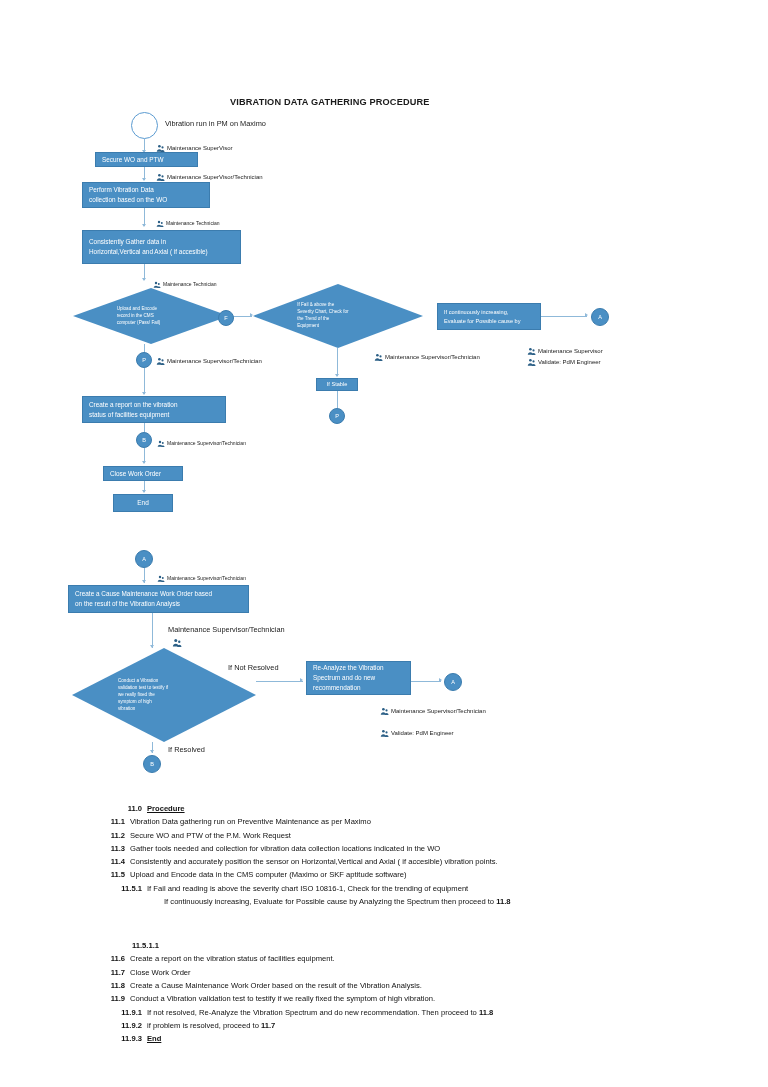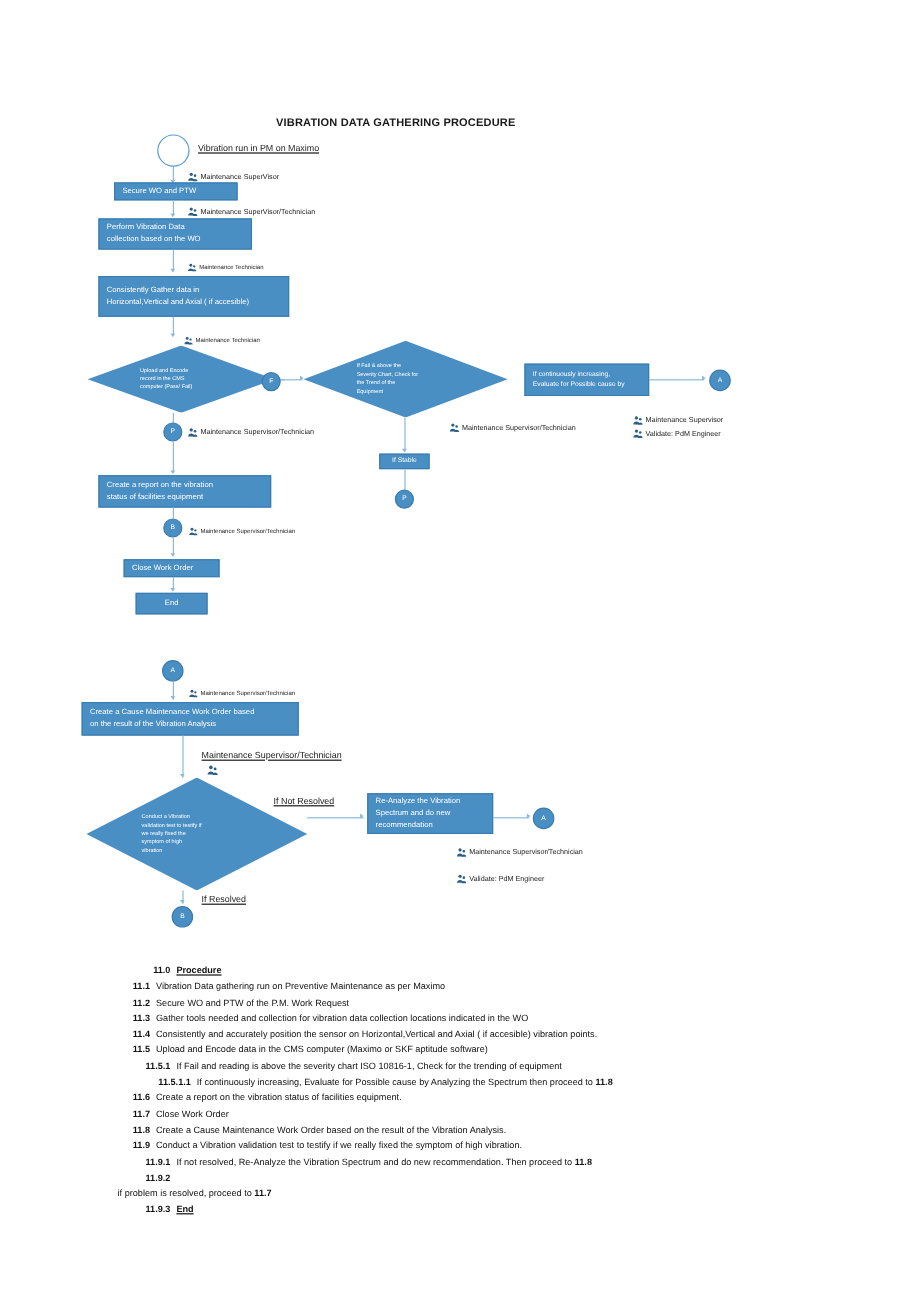--- a/index.html
+++ b/index.html
@@ -119,21 +119,21 @@
   }
   .role .role-label { line-height: 1; }
   .role.sz-md .role-label { font-size: 6.0px; }
   .role.sz-sm .role-label { font-size: 5.0px; }
   .people-icon { display: inline-block; flex: 0 0 auto; }
 
   .plain-label {
     white-space: nowrap;
     color: #1a1a1a;
   }
-  .plain-label.sz-lg { font-size: 7.4px; text-decoration: underline; }
+  .plain-label.sz-lg { font-size: 7.4px; }
 
   
   .proc-list { position: absolute; left: 0; top: 0; width: 768px; }
   .proc-row {
     display: flex;
     align-items: flex-start;
     font-size: 7.6px;
     line-height: 13.3px;
     color: #111111;
   }
@@ -466,21 +466,21 @@
       </div>
       <div class="proc-row" style="padding-left: 81px;">
         <span class="proc-num" style="min-width: 44px;">11.5</span>
         <span class="proc-text">Upload and Encode data in the CMS computer (Maximo or SKF aptitude software)</span>
       </div>
       <div class="proc-row" style="padding-left: 98px;">
         <span class="proc-num" style="min-width: 44px;">11.5.1</span>
         <span class="proc-text">If Fail and reading is above the severity chart ISO 10816-1, Check for the trending of equipment</span>
       </div>
       <div class="proc-row" style="padding-left: 115px;">
-        <span class="proc-num" style="min-width: 44px;">11.5.1.1</span>
+        <span class="proc-num" style="min-width: 44px; margin-top: 44px;">11.5.1.1</span>
         <span class="proc-text">If continuously increasing, Evaluate for Possible cause by Analyzing the Spectrum then proceed to <b>11.8</b></span>
       </div>
       <div class="proc-row" style="padding-left: 81px;">
         <span class="proc-num" style="min-width: 44px;">11.6</span>
         <span class="proc-text">Create a report on the vibration status of facilities equipment.</span>
       </div>
       <div class="proc-row" style="padding-left: 81px;">
         <span class="proc-num" style="min-width: 44px;">11.7</span>
         <span class="proc-text">Close Work Order</span>
       </div>
@@ -489,21 +489,21 @@
         <span class="proc-text">Create a Cause Maintenance Work Order based on the result of the Vibration Analysis.</span>
       </div>
       <div class="proc-row" style="padding-left: 81px;">
         <span class="proc-num" style="min-width: 44px;">11.9</span>
         <span class="proc-text">Conduct a Vibration validation test to testify if we really fixed the symptom of high vibration.</span>
       </div>
       <div class="proc-row" style="padding-left: 98px;">
         <span class="proc-num" style="min-width: 44px;">11.9.1</span>
         <span class="proc-text">If not resolved, Re-Analyze the Vibration Spectrum and do new recommendation. Then proceed to <b>11.8</b></span>
       </div>
-      <div class="proc-row" style="padding-left: 98px; flex-direction: column;">
+      <div class="proc-row" style="padding-left: 98px;">
         <span class="proc-num" style="min-width: 44px;">11.9.2</span>
         <span class="proc-text">if problem is resolved, proceed to <b>11.7</b></span>
       </div>
       <div class="proc-row head" style="padding-left: 98px;">
         <span class="proc-num" style="min-width: 44px;">11.9.3</span>
         <span class="proc-text">End</span>
       </div>
     </div>
 
 </div>

